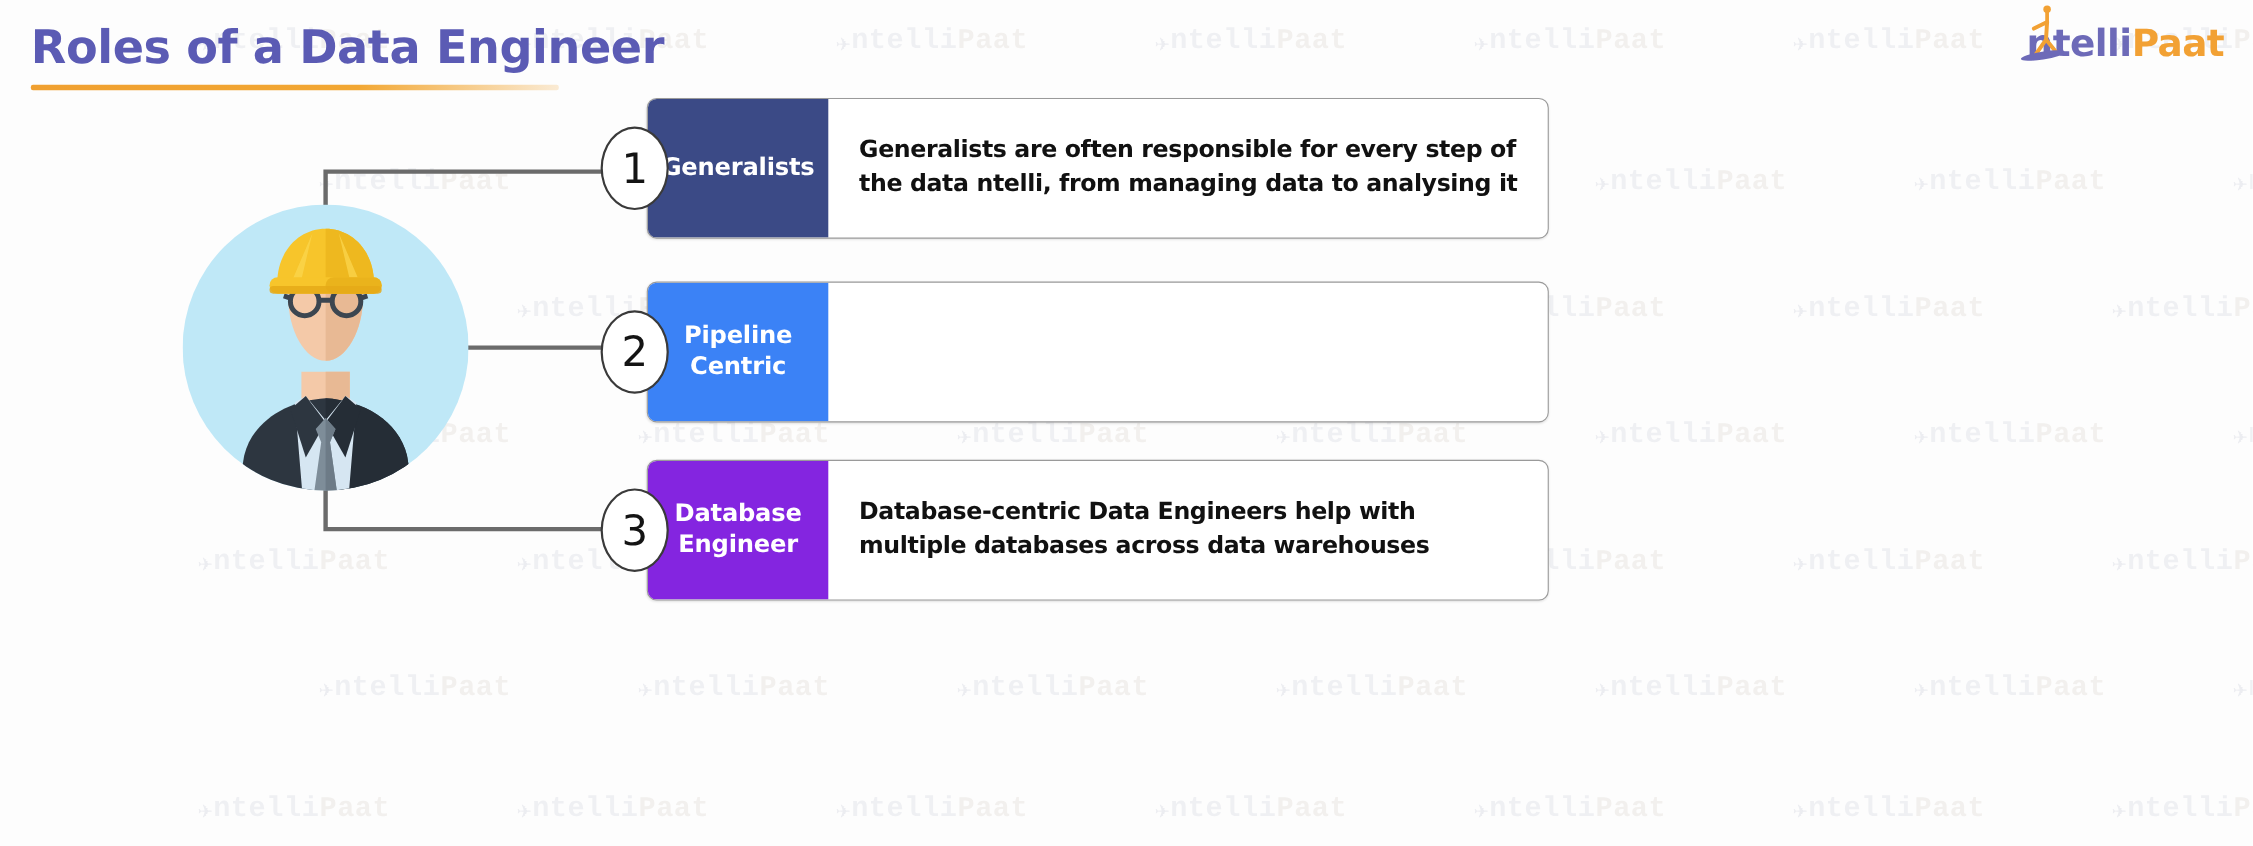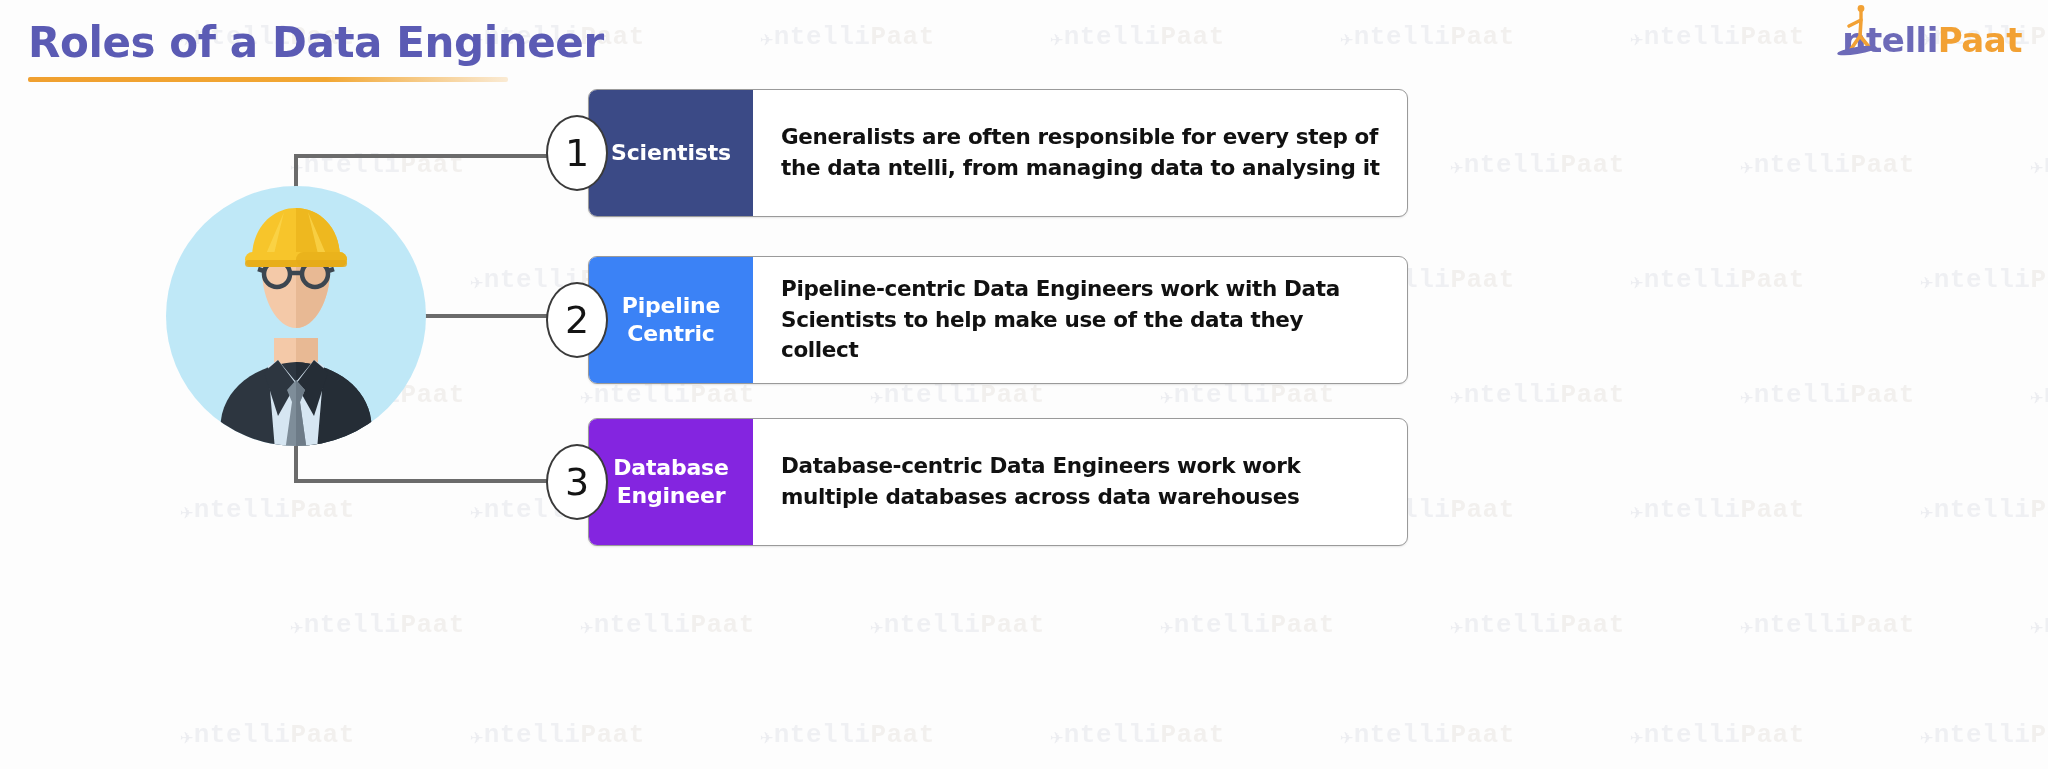--- a/index.html
+++ b/index.html
@@ -310,35 +310,34 @@
       <path d="M130 22 c24 0 44 20 44 50 h-44 z" fill="#eeb81f"></path>
       <path d="M118 26 l-10 42 h-8 z M142 26 l10 42 h8 z" fill="#fbd54d" opacity="0.75"></path>
       <rect x="79" y="66" width="102" height="15" rx="7.5" fill="#f7c52b"></rect>
       <rect x="130" y="66" width="51" height="15" rx="7.5" fill="#eab31c"></rect>
       <rect x="79" y="74" width="102" height="7" rx="3.5" fill="#e5a918" opacity="0.85"></rect>
     </g>
   </svg>
 
   <div class="row" id="row-0">
     <div class="row-card">
-      <div class="row-label" style="background: rgb(59, 74, 134);">Scientists</div>
+      <div class="row-label" style="background: rgb(59, 74, 134);">Generalists</div>
       <div class="row-desc">Generalists are often responsible for every step of the data ntelli, from managing data to analysing it</div>
     </div>
     <div class="row-badge">1</div>
   </div>
 
   <div class="row" id="row-1">
     <div class="row-card">
       <div class="row-label" style="background: #3b82f6;">Pipeline Centric</div>
-      <div class="row-desc">Pipeline-centric Data Engineers work with Data Scientists to help make use of the data they collect</div>
     </div>
     <div class="row-badge">2</div>
   </div>
 
   <div class="row" id="row-2">
     <div class="row-card">
       <div class="row-label" style="background: rgb(132, 37, 224);">Database Engineer</div>
-      <div class="row-desc">Database-centric Data Engineers work work multiple databases across data warehouses</div>
+      <div class="row-desc">Database-centric Data Engineers help with multiple databases across data warehouses</div>
     </div>
     <div class="row-badge">3</div>
   </div>
 
 </div>
 
 </body></html>

